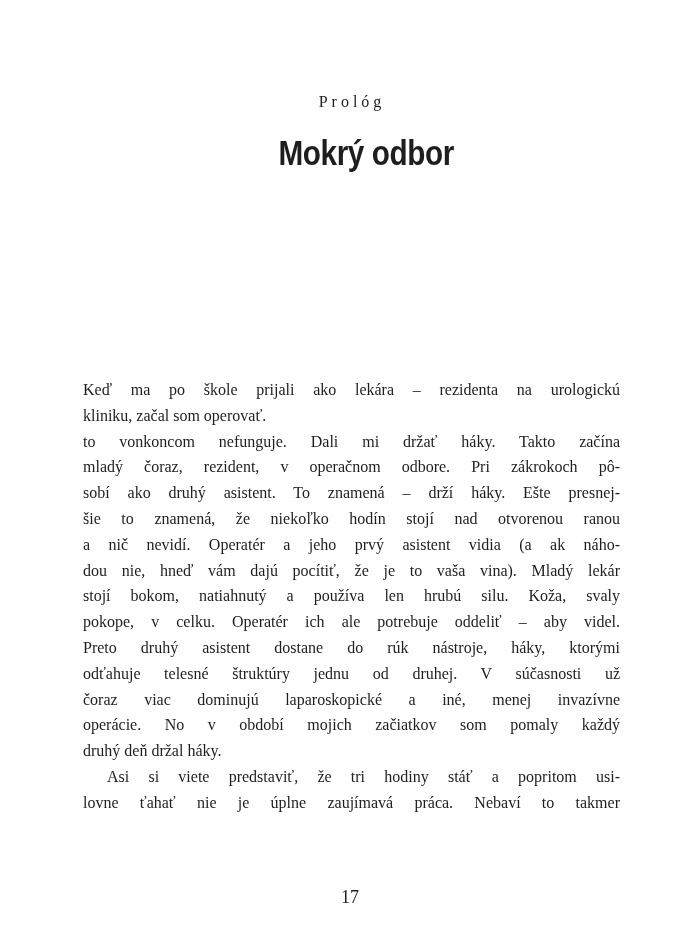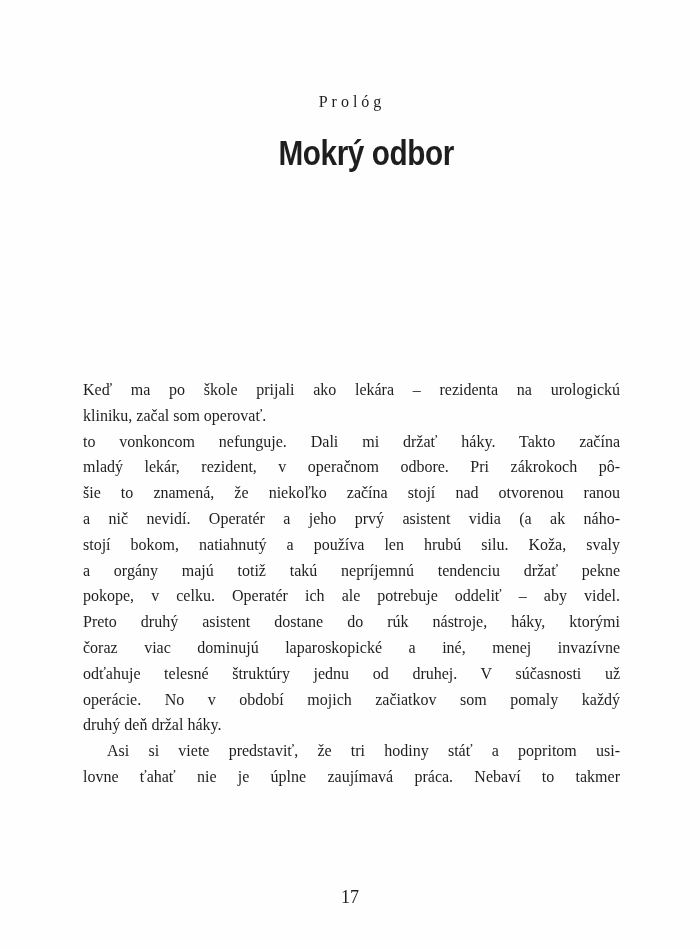--- a/index.html
+++ b/index.html
@@ -93,29 +93,30 @@
   <div class="chapter-label">Prológ</div>
 
   <h1 class="chapter-title" style="margin:16px;">
     <span class="title-inner">Mokrý odbor</span>
   </h1>
 
   <div class="body-text" id="body-text">
       <div class="line">Keď ma po škole prijali ako lekára – rezidenta na urologickú</div>
       <div class="line nojustify">kliniku, začal som operovať.</div>
       <div class="line">to vonkoncom nefunguje. Dali mi držať háky. Takto začína</div>
-      <div class="line">mladý lekár, rezident, v operačnom odbore. Pri zákrokoch pô-</div>
-      <div class="line">šie to znamená, že niekoľko začína stojí nad otvorenou ranou</div>
+      <div class="line">mladý čoraz, rezident, v operačnom odbore. Pri zákrokoch pô-</div>
+      <div class="line">sobí ako druhý asistent. To znamená – drží háky. Ešte presnej-</div>
+      <div class="line">šie to znamená, že niekoľko hodín stojí nad otvorenou ranou</div>
       <div class="line">a nič nevidí. Operatér a jeho prvý asistent vidia (a ak náho-</div>
+      <div class="line">dou nie, hneď vám dajú pocítiť, že je to vaša vina). Mladý lekár</div>
       <div class="line">stojí bokom, natiahnutý a používa len hrubú silu. Koža, svaly</div>
-      <div class="line">a orgány majú totiž takú nepríjemnú tendenciu držať pekne</div>
       <div class="line">pokope, v celku. Operatér ich ale potrebuje oddeliť – aby videl.</div>
       <div class="line">Preto druhý asistent dostane do rúk nástroje, háky, ktorými</div>
+      <div class="line">odťahuje telesné štruktúry jednu od druhej. V súčasnosti už</div>
       <div class="line">čoraz viac dominujú laparoskopické a iné, menej invazívne</div>
-      <div class="line">odťahuje telesné štruktúry jednu od druhej. V súčasnosti už</div>
       <div class="line">operácie. No v období mojich začiatkov som pomaly každý</div>
       <div class="line nojustify">druhý deň držal háky.</div>
       <div class="line indent">Asi si viete predstaviť, že tri hodiny stáť a popritom usi-</div>
       <div class="line">lovne ťahať nie je úplne zaujímavá práca. Nebaví to takmer</div>
     </div>
 
   <div class="page-number">17</div>
 
 </div>
 

